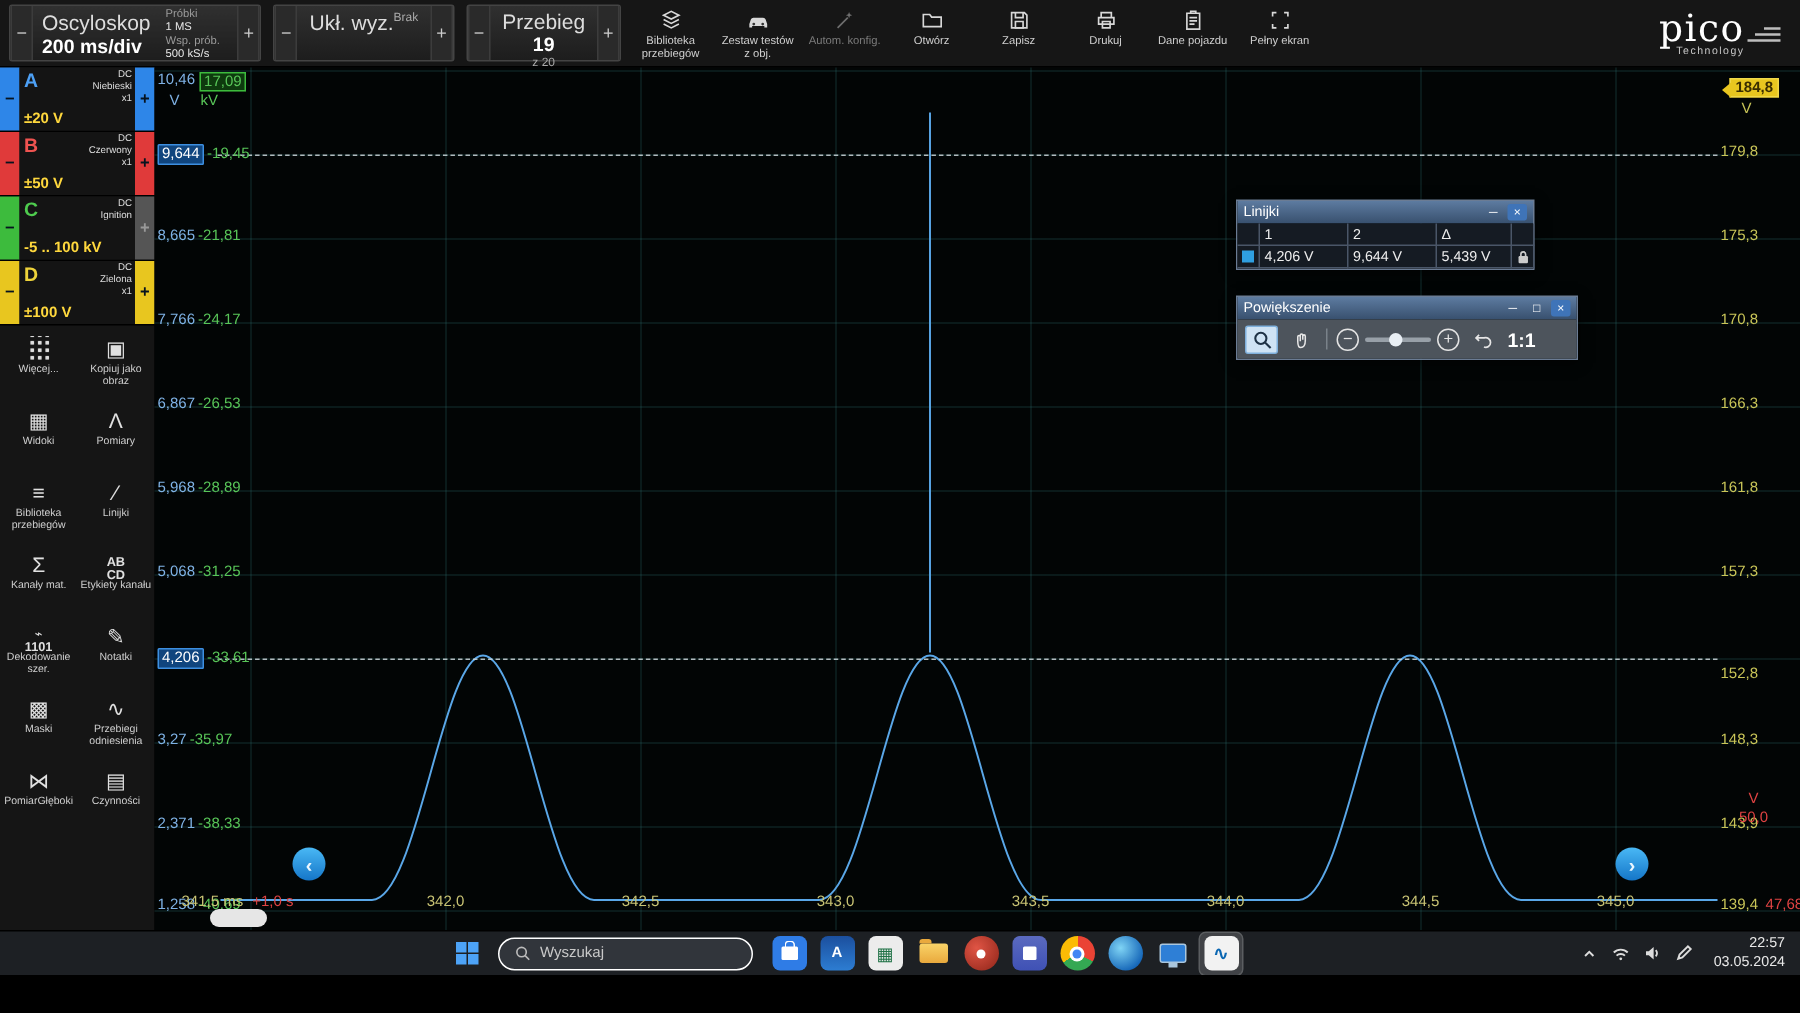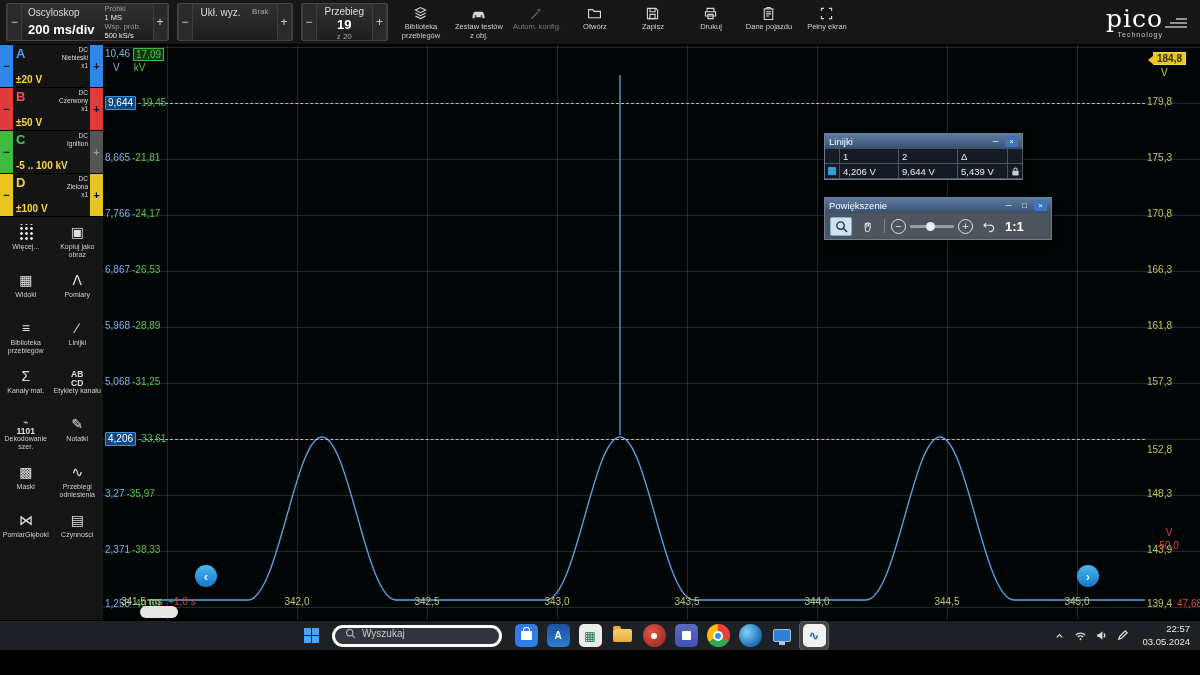--- a/index.html
+++ b/index.html
@@ -6,21 +6,21 @@
 html,body{width:1200px;height:675px;background:#000;font-family:"Liberation Sans","DejaVu Sans",sans-serif;overflow:hidden}
 .app{width:1200px;height:675px;display:flex;flex-direction:column}
 
 
 .topbar{height:45px;background:#161616;display:flex;align-items:stretch;padding:3px 6px;gap:8px;border-bottom:1px solid #000}
 .stop-btn{width:96px;background:linear-gradient(#7a1a12,#400d08);border:1px solid #d0402a;color:#ff8a3c;font-size:11px;font-weight:bold;position:relative;border-radius:2px;cursor:pointer}
 .stop-btn::after{content:"";position:absolute;left:1px;bottom:1px;border-left:7px solid #ddd;border-top:7px solid transparent}
 .tb-panel{display:flex;align-items:stretch;background:linear-gradient(#303030,#1d1d1d);border:1px solid #444;border-radius:2px}
 .pm{width:15px;background:#2a2a2a;border:none;border-left:1px solid #3c3c3c;border-right:1px solid #3c3c3c;color:#ccc;font-size:12px;cursor:pointer}
 .tb-main{padding:3px 6px;display:flex;flex-direction:column;justify-content:space-between}
-.tb-title{font-size:10px;color:#ddd;white-space:nowrap}
+.tb-title{font-size:14px;color:#ddd;white-space:nowrap}
 .tb-big{font-size:13px;font-weight:bold;color:#fff;white-space:nowrap}
 .tb-sub{width:52px;padding:2px 4px;display:flex;flex-direction:column;justify-content:center;text-align:left;font-size:7.5px;color:#9a9a9a;line-height:1.2}
 .tb-sub .w{color:#e8e8e8}
 .trig-main{padding:3px 8px;display:flex;flex-direction:row;justify-content:space-between;min-width:84px}
 .trig-mode{font-size:8px;color:#aaa;text-align:center}
 .wave-main{padding:2px 8px;text-align:center;display:flex;flex-direction:column;justify-content:space-between;min-width:52px}
 .wave-cur{font-size:13px;font-weight:bold;color:#fff}
 .wave-of{font-size:8px;color:#aaa}
 .tb-btn{width:50px;display:flex;flex-direction:column;align-items:center;gap:1px;background:none;border:none;padding:2px 0;cursor:pointer}
 .tb-btn svg{width:17px;height:17px;stroke:#d8d8d8;fill:none;stroke-width:1.3;flex:none}
@@ -99,21 +99,21 @@
 .ztrack{width:44px;height:3px;background:#98a0a8;border-radius:2px;position:relative;cursor:pointer}
 .zdot{position:absolute;left:16px;top:-3px;width:9px;height:9px;border-radius:50%;background:#e8eef4}
 .zratio{color:#fff;font-weight:bold;font-size:13px;margin-left:2px}
 
 
 .taskbar{height:30px;background:#1d2024;display:flex;align-items:center;padding:0 10px;border-top:1px solid #000}
 .tb-spacer{width:288px;flex:none}
 .startbtn{width:26px;height:26px;display:flex;align-items:center;justify-content:center;border-radius:4px;cursor:pointer;background:none;border:none}
 .winlogo{width:15px;height:15px;display:grid;grid-template-columns:7px 7px;grid-template-rows:7px 7px;gap:1px}
 .winlogo span{background:#4da3f7}
-.search{width:170px;height:22px;background:#31353b;border:3px solid #ffffff;border-radius:11px;display:flex;gap:6px;padding:0 10px;margin:0 8px;color:#c9c9c9;font-size:10px;cursor:text}
+.search{width:170px;height:22px;background:#31353b;border:1px solid #ffffff;border-radius:11px;display:flex;align-items:center;gap:6px;padding:0 10px;margin:0 8px;color:#c9c9c9;font-size:10px;cursor:text}
 .search svg{width:11px;height:11px;stroke:#bbb;fill:none;stroke-width:1.4}
 .slot{width:28px;height:28px;display:flex;align-items:center;justify-content:center;margin:0 2px;border-radius:4px;cursor:pointer}
 .slot.active{background:rgba(255,255,255,.16);outline:1px solid rgba(255,255,255,.28)}
 .chip{width:23px;height:23px;border-radius:5px;display:flex;align-items:center;justify-content:center;font-weight:bold;color:#fff;font-size:10px}
 .chip.store{background:#2f7ce6}
 .bag{width:11px;height:9px;background:#fff;border-radius:1px;position:relative}
 .bag::before{content:"";position:absolute;top:-4px;left:2px;width:5px;height:4px;border:1.5px solid #fff;border-bottom:none;border-radius:3px 3px 0 0}
 .chip.remote{background:linear-gradient(#1b4f9e,#2d7dd2)}
 .chip.sheet{background:#ececec;color:#1e7145;font-size:12px}
 .chip.folder{background:none}

